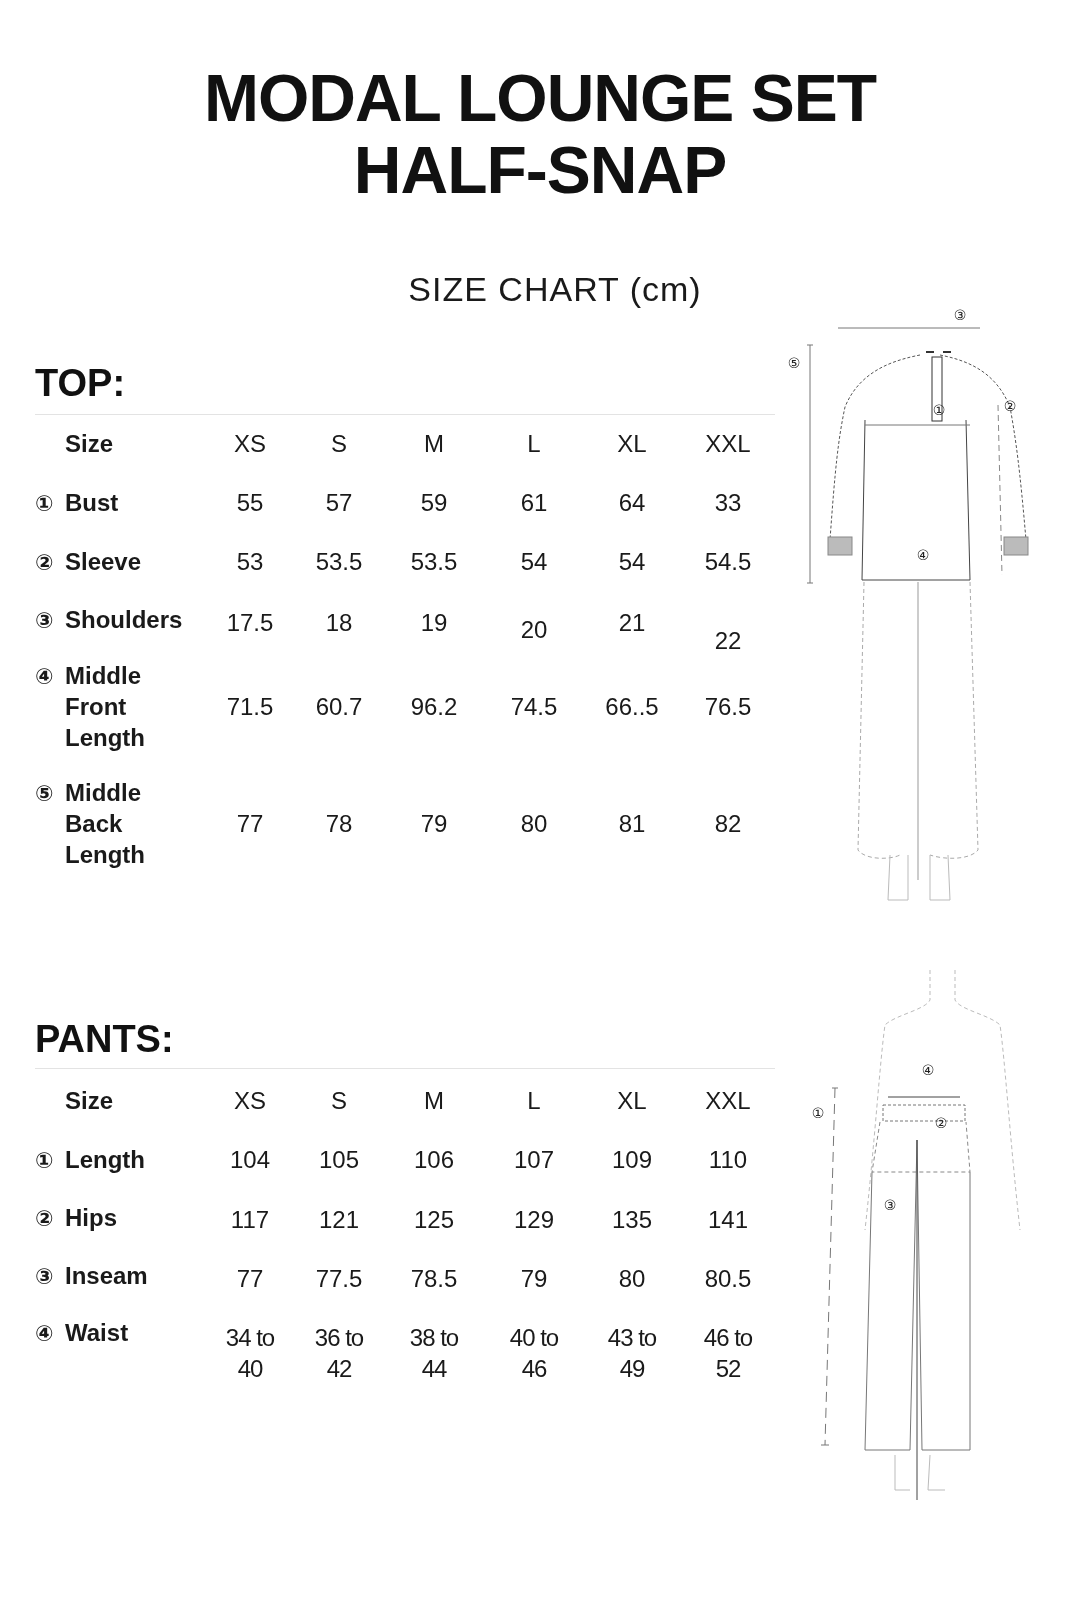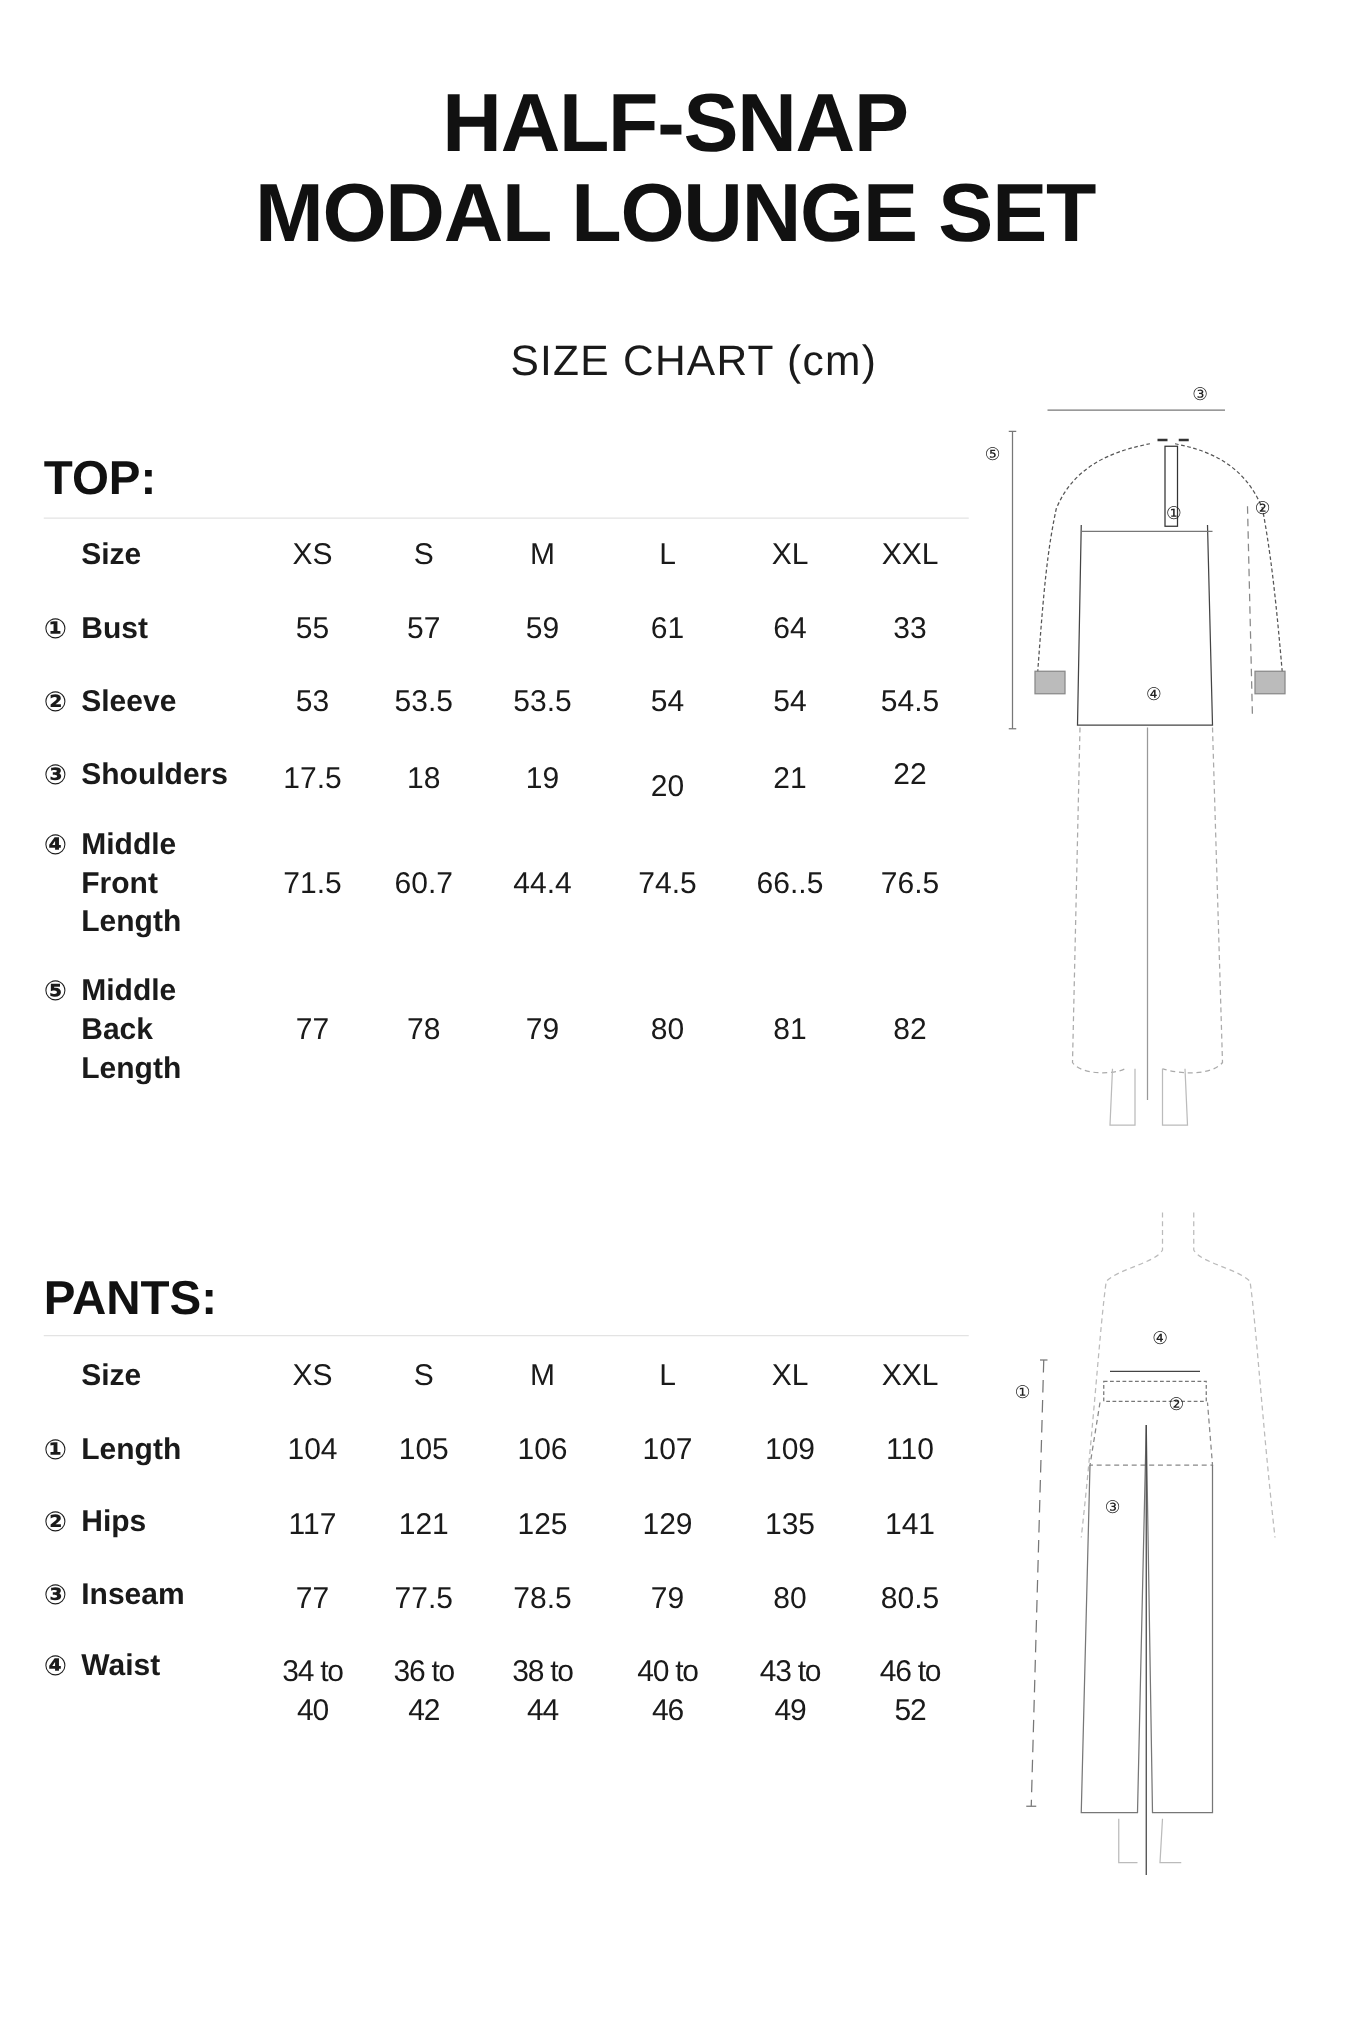--- a/index.html
+++ b/index.html
@@ -19,22 +19,22 @@
   .row.header .label .txt { padding-left: 30px; }
   .c0 { left: 175px; } .c1 { left: 264px; } .c2 { left: 359px; }
   .c3 { left: 459px; } .c4 { left: 557px; } .c5 { left: 653px; }
   .figure { position: absolute; }
   .marker { font-family: "DejaVu Sans", sans-serif; font-size: 14px; fill: #222; }
 </style>
 </head>
 <body>
 
 <div class="title">
+  <div>MODAL LOUNGE SET</div>
   <div>HALF-SNAP</div>
-  <div>MODAL LOUNGE SET</div>
 </div>
 <div class="subtitle">SIZE CHART (cm)</div>
 
 <div class="section-title" style="top:362px;">TOP:</div>
 <div class="divider" style="top:414px;"></div>
 
 <div class="row header" style="top:428px;">
   <div class="label"><span class="txt">Size</span></div>
   <div class="cell c0">XS</div>
   <div class="cell c1">S</div>
@@ -64,30 +64,30 @@
   <div class="cell c5">54.5</div>
 </div>
 
 <div class="row" style="top:604px;">
   <div class="label"><span class="num">③</span><span class="txt">Shoulders</span></div>
   <div class="cell c0" style="top:3px">17.5</div>
   <div class="cell c1" style="top:3px">18</div>
   <div class="cell c2" style="top:3px">19</div>
   <div class="cell c3" style="top:10px">20</div>
   <div class="cell c4" style="top:3px">21</div>
-  <div class="cell c5" style="top:0">22</div>
+  <div class="cell c5" style="top:21px">22</div>
 </div>
 
 <div class="row" style="top:660px;">
   <div class="label"><span class="num">④</span><span class="txt">Middle
 Front
 Length</span></div>
   <div class="cell c0" style="top:31px">71.5</div>
   <div class="cell c1" style="top:31px">60.7</div>
-  <div class="cell c2" style="top:31px">44.4</div>
+  <div class="cell c2" style="top:31px">96.2</div>
   <div class="cell c3" style="top:31px">74.5</div>
   <div class="cell c4" style="top:31px">66..5</div>
   <div class="cell c5" style="top:31px">76.5</div>
 </div>
 
 <div class="row" style="top:777px;">
   <div class="label"><span class="num">⑤</span><span class="txt">Middle
 Back
 Length</span></div>
   <div class="cell c0" style="top:31px">77</div>

